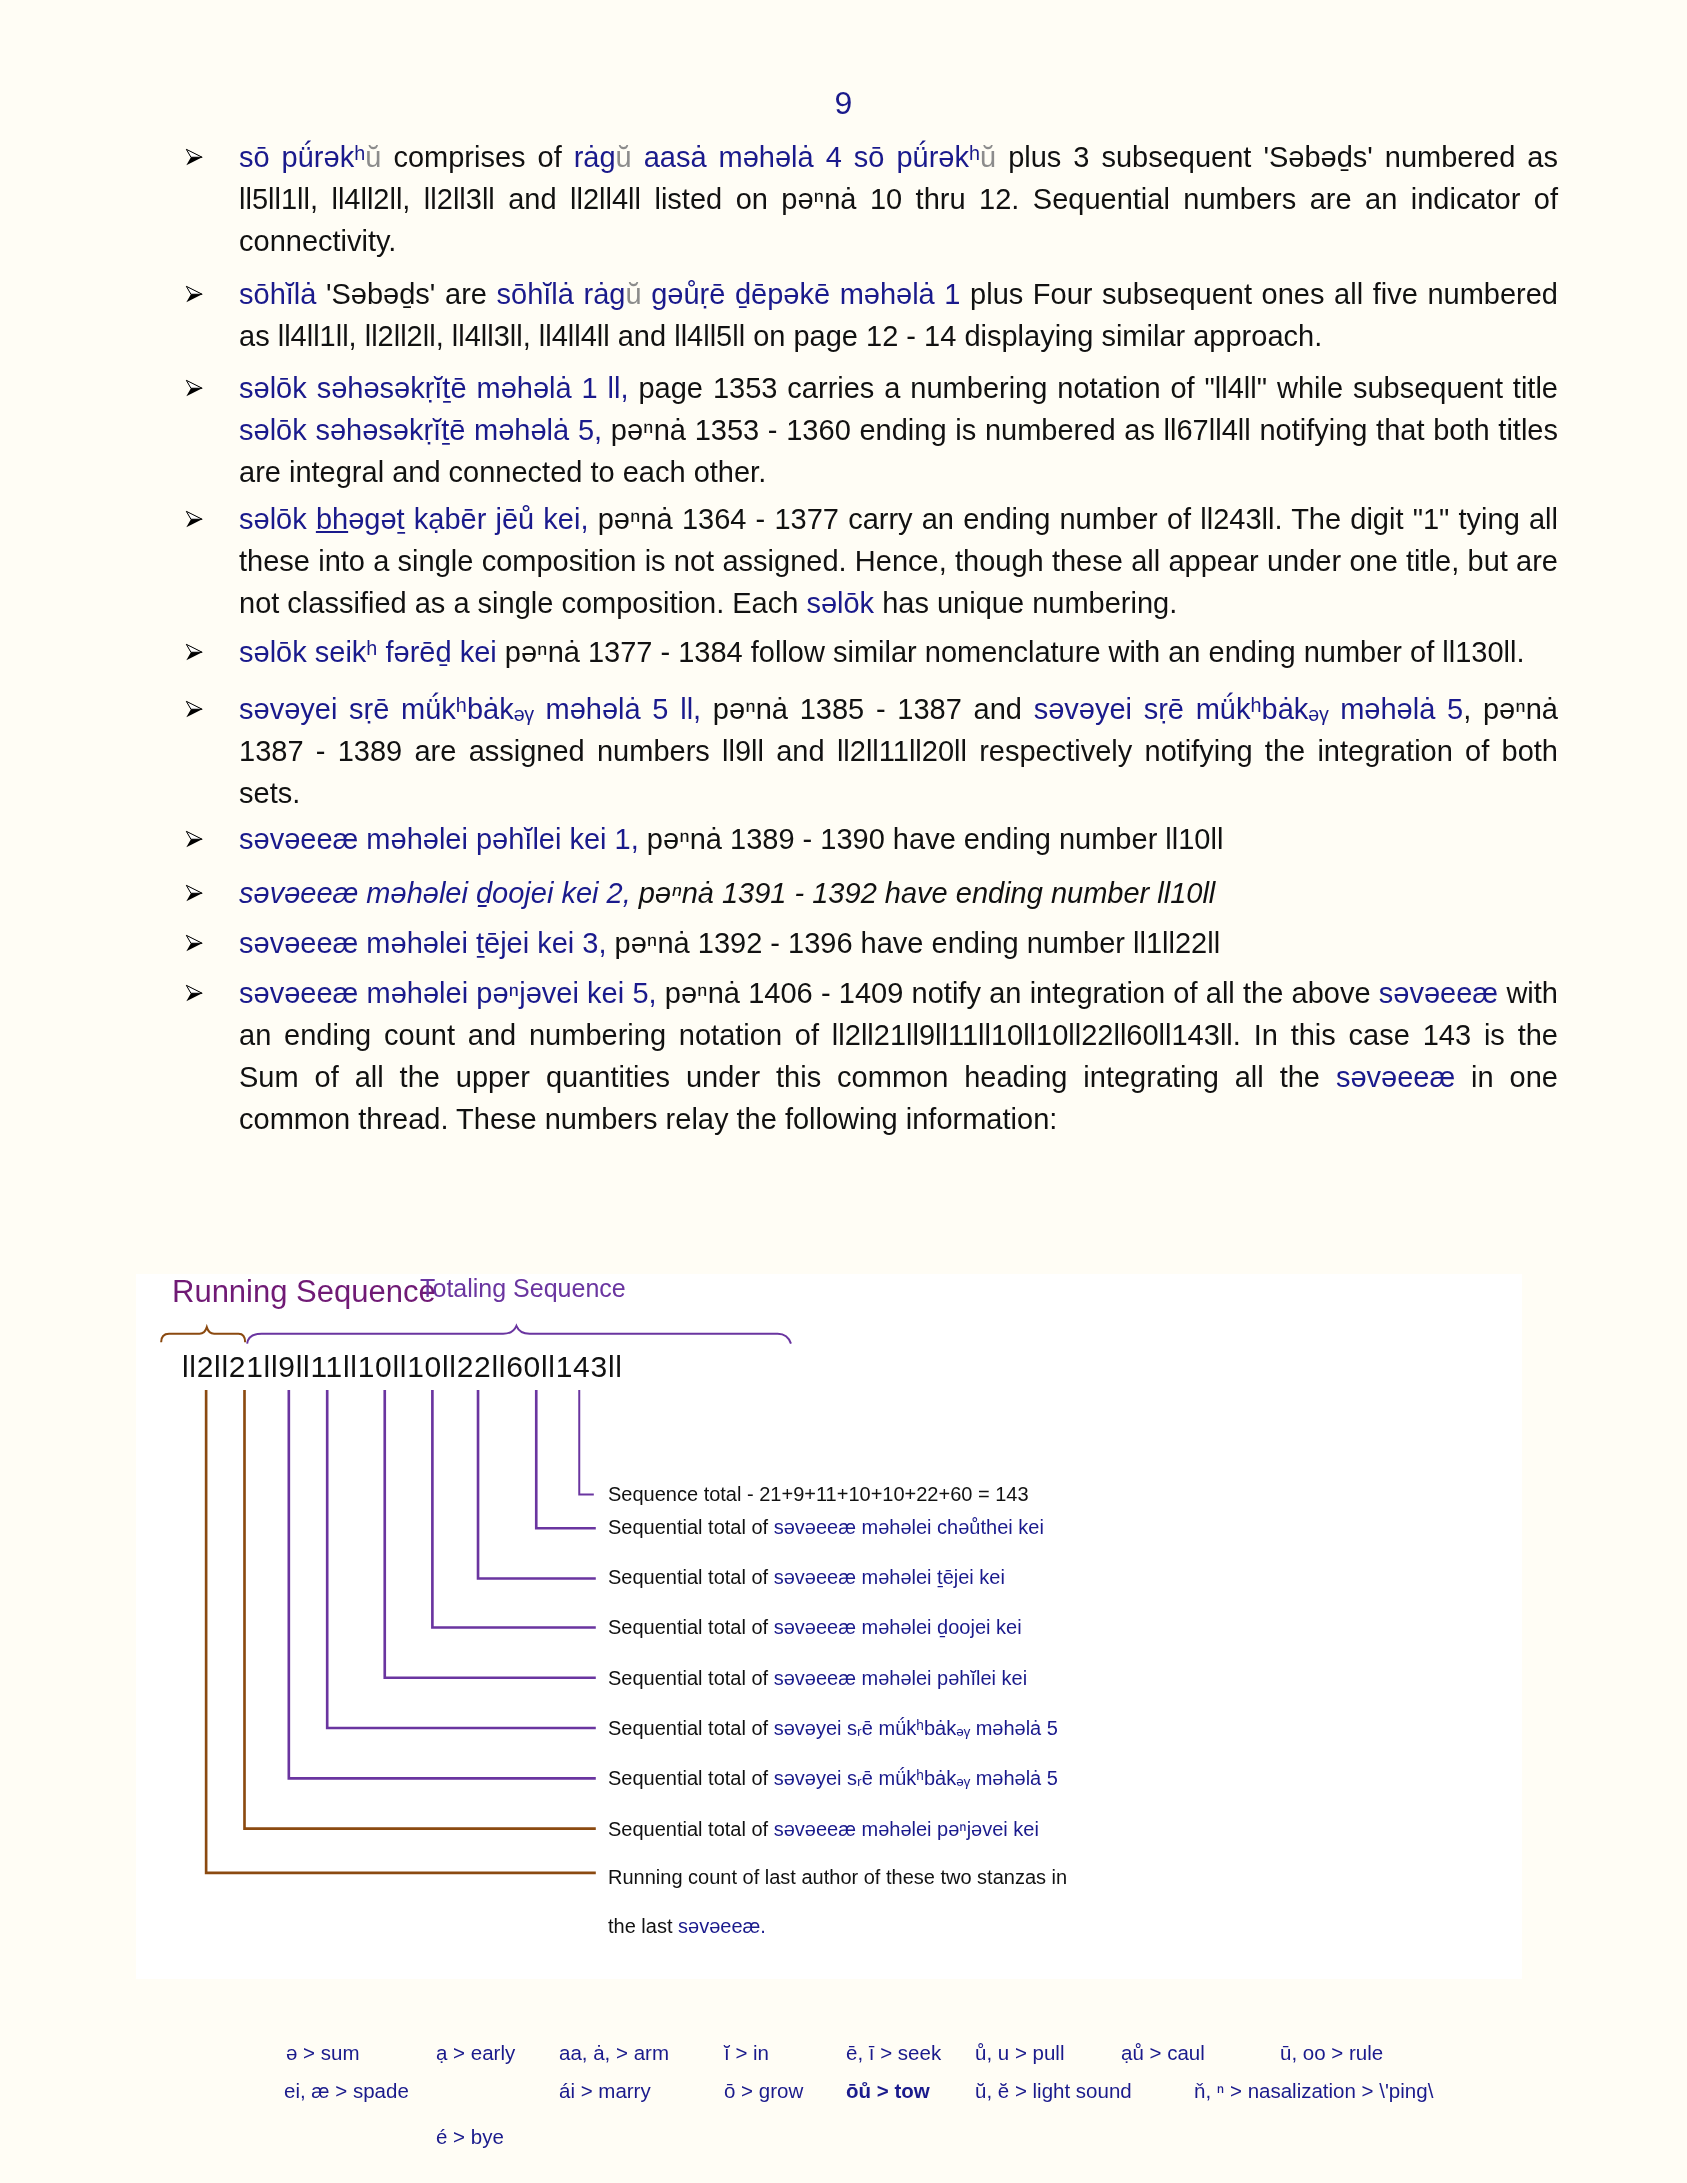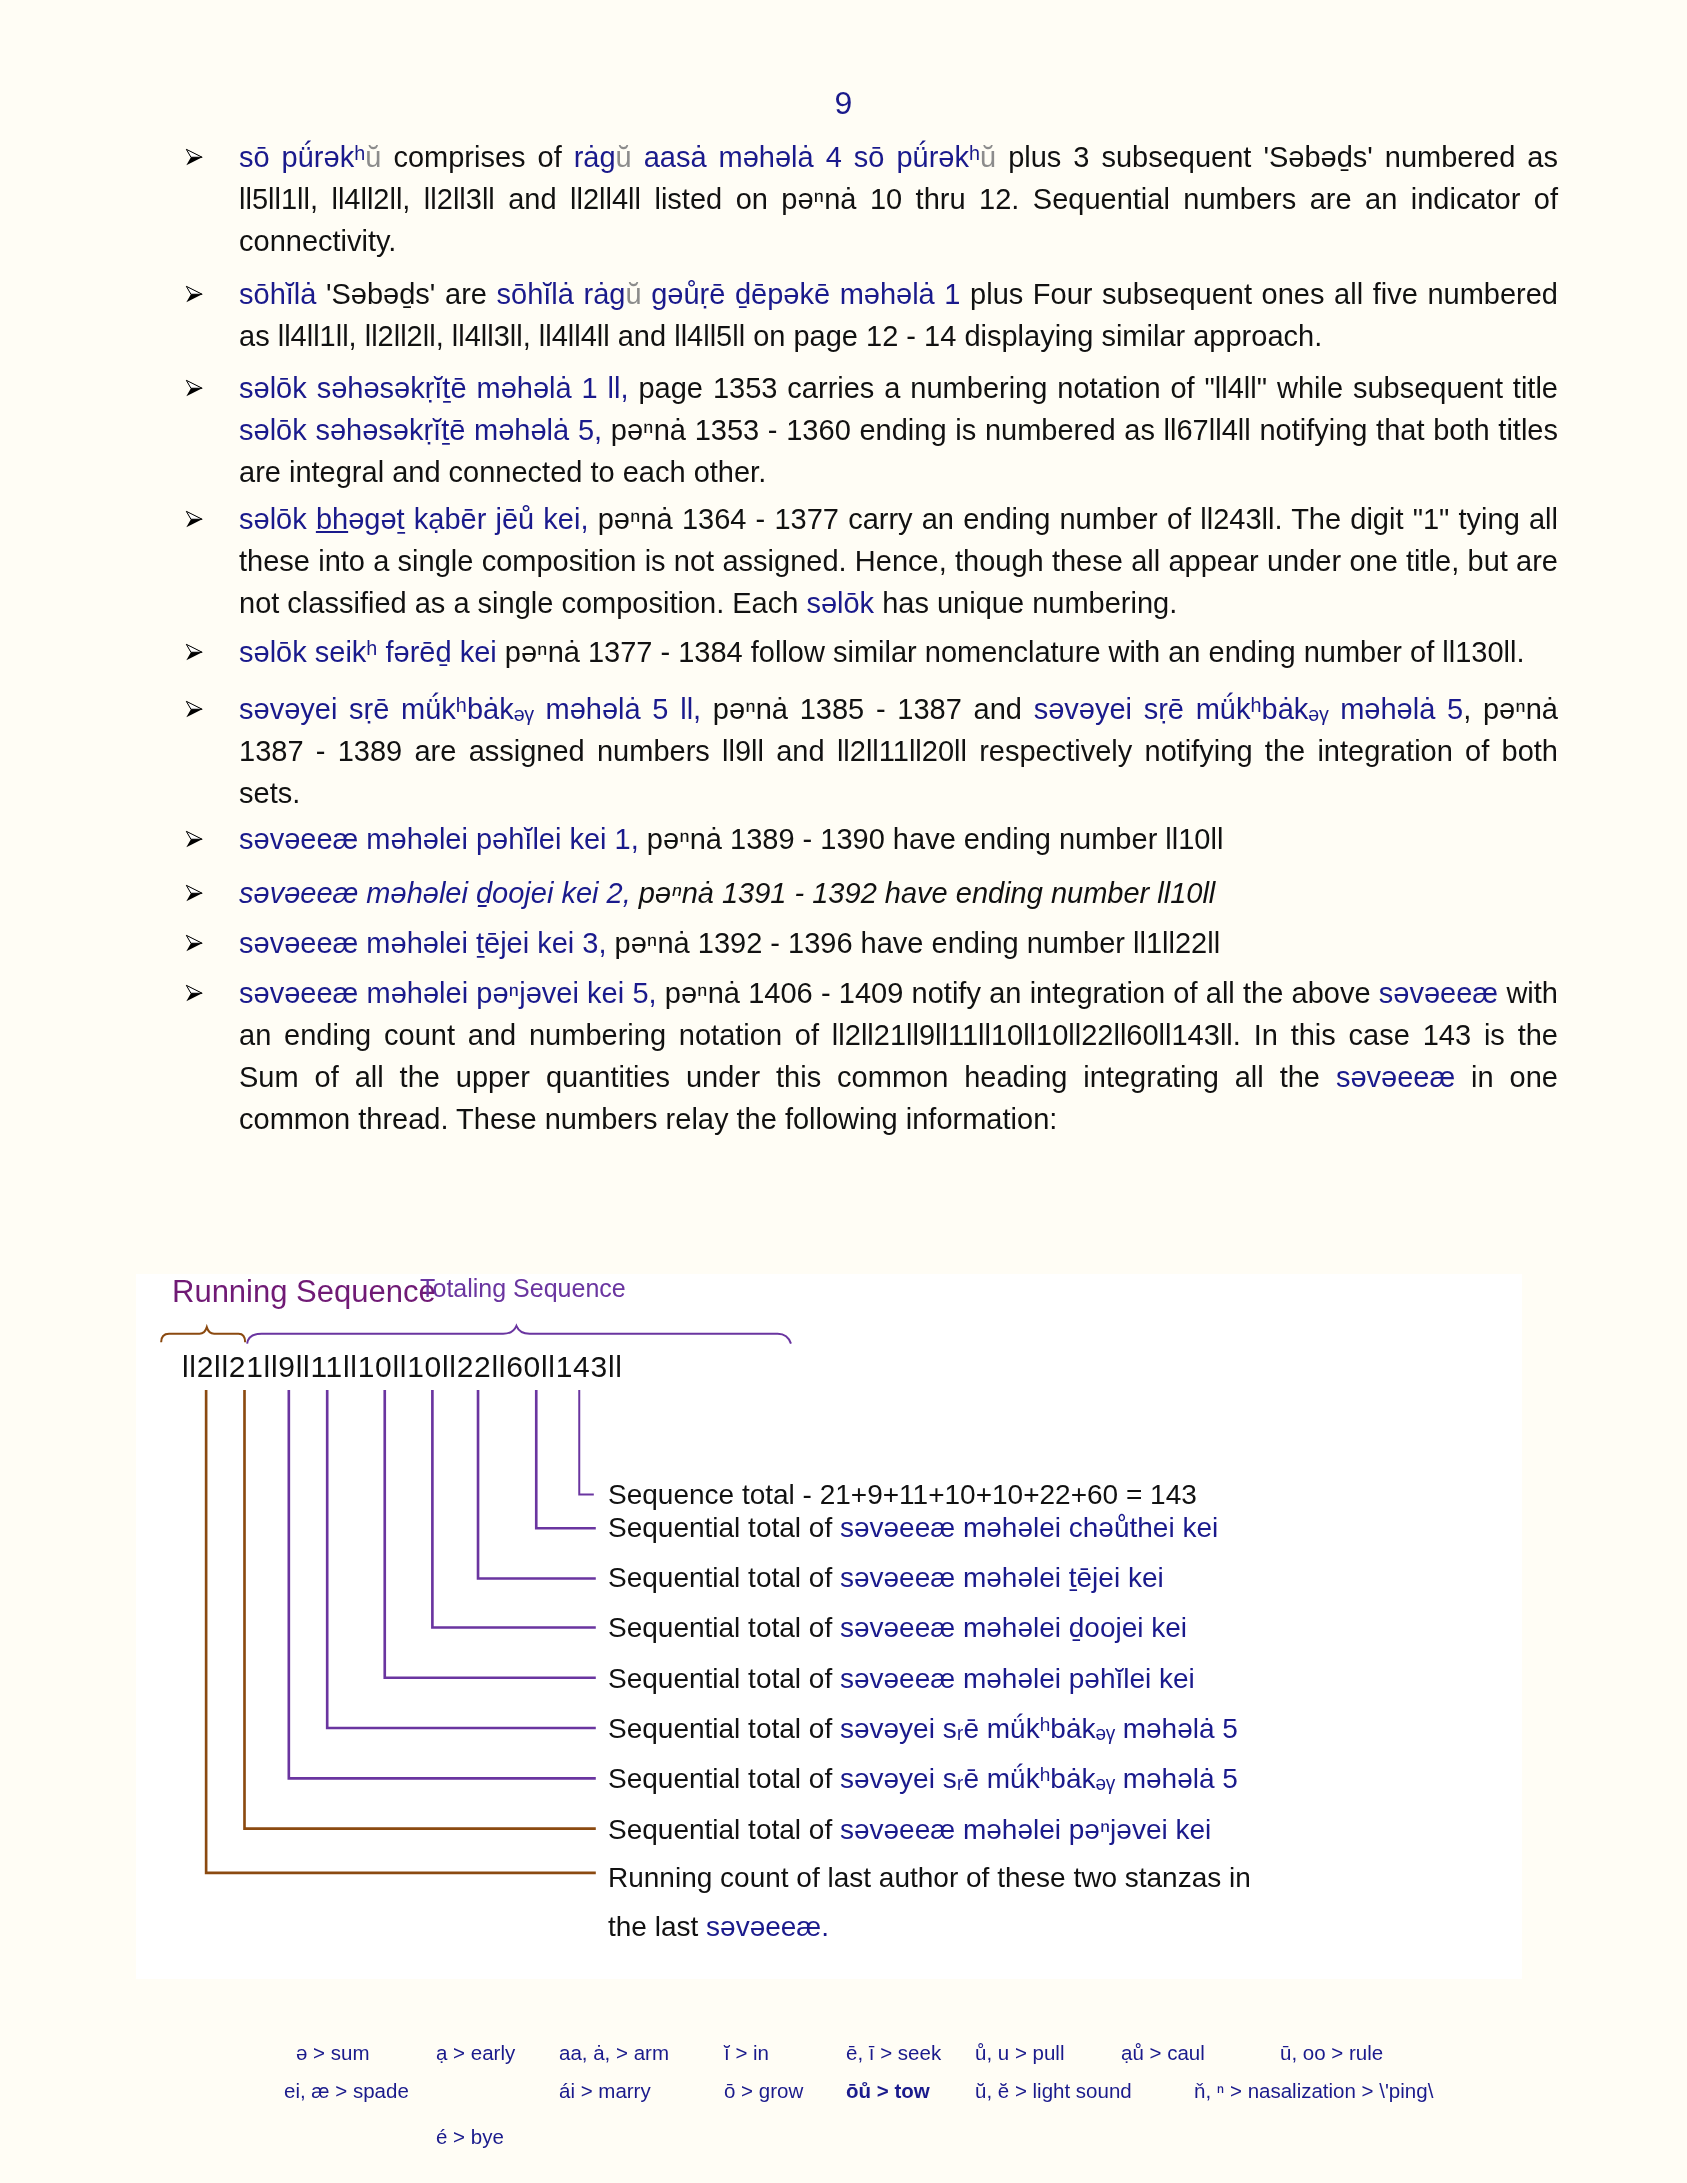--- a/index.html
+++ b/index.html
@@ -36,21 +36,21 @@
     background: #ffffff;
   }
   .diagram svg { position: absolute; left: 0; top: 0; }
   .legend-run { position: absolute; left: 36px; top: 0; font-size: 31px; color: #701a75; }
   .legend-tot { position: absolute; left: 284px; top: 0; font-size: 25px; color: #6a35a0; }
   .seq-string {
     position: absolute; left: 46px; top: 76px; font-size: 30px; color: #111;
     letter-spacing: 0.7px;
   }
   .dlabel {
-    position: absolute; left: 472px; font-size: 28px; line-height: 33px; color: #111;
+    position: absolute; left: 472px; font-size: 20px; line-height: 33px; color: #111;
     white-space: nowrap;
   }
   .key {
     position: absolute; left: 284px; top: 2041px; width: 1257px;
     font-size: 20.5px; color: #1a1a8c;
   }
   .key-row { position: relative; height: 38px; }
   .key-cell { position: absolute; white-space: nowrap; }
 </style>
 </head>
@@ -129,21 +129,21 @@
       <div class="dlabel" style="top: 438px;"><span>Sequential total of </span><span class="t">səvəyei  sᵣē mǘkʰbȧkₔᵧ məhəlȧ 5</span></div>
       <div class="dlabel" style="top: 488px;"><span>Sequential total of </span><span class="t">səvəyei  sᵣē mǘkʰbȧkₔᵧ məhəlȧ 5</span></div>
       <div class="dlabel" style="top: 539px;"><span>Sequential total of </span><span class="t">səvəeeæ  məhəlei  pəⁿjəvei  kei</span></div>
       <div class="dlabel" style="top: 587px;"><span>Running  count of last author of these two stanzas in</span><span class="t"></span></div>
       <div class="dlabel" style="top: 636px;"><span>the last </span><span class="t">səvəeeæ.</span></div>
     </div>
 </div>
 
 <div class="key">
   <div class="key-row" id="key-row1">
-      <span class="key-cell" style="left: 12px; text-align: center;">ə &gt; sum</span>
+      <span class="key-cell" style="left: 2px; text-align: center;">ə &gt; sum</span>
       <span class="key-cell" style="left: 152px;">ạ &gt; early</span>
       <span class="key-cell" style="left: 275px;">aa, ȧ, &gt; arm</span>
       <span class="key-cell" style="left: 440px;">ĭ &gt; in</span>
       <span class="key-cell" style="left: 562px;">ē, ī &gt; seek</span>
       <span class="key-cell" style="left: 691px;">ů, u &gt; pull</span>
       <span class="key-cell" style="left: 837px;">ạů &gt; caul</span>
       <span class="key-cell" style="left: 996px;">ū, oo &gt; rule</span>
     </div>
   <div class="key-row" id="key-row2">
       <span class="key-cell" style="left: 0px;">ei, æ &gt; spade</span>

